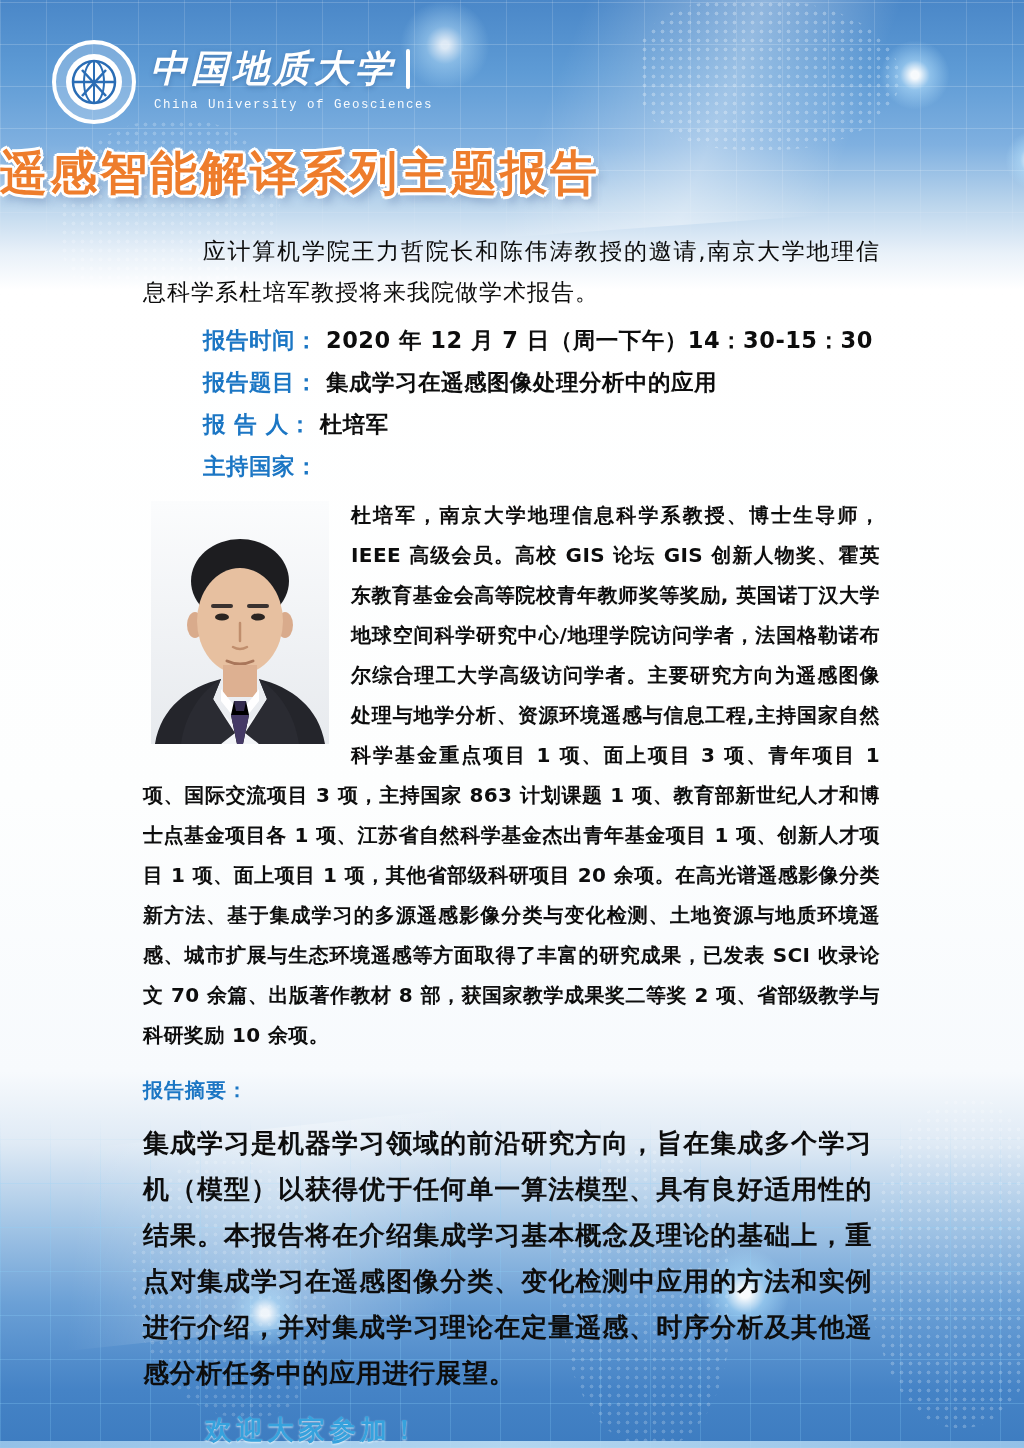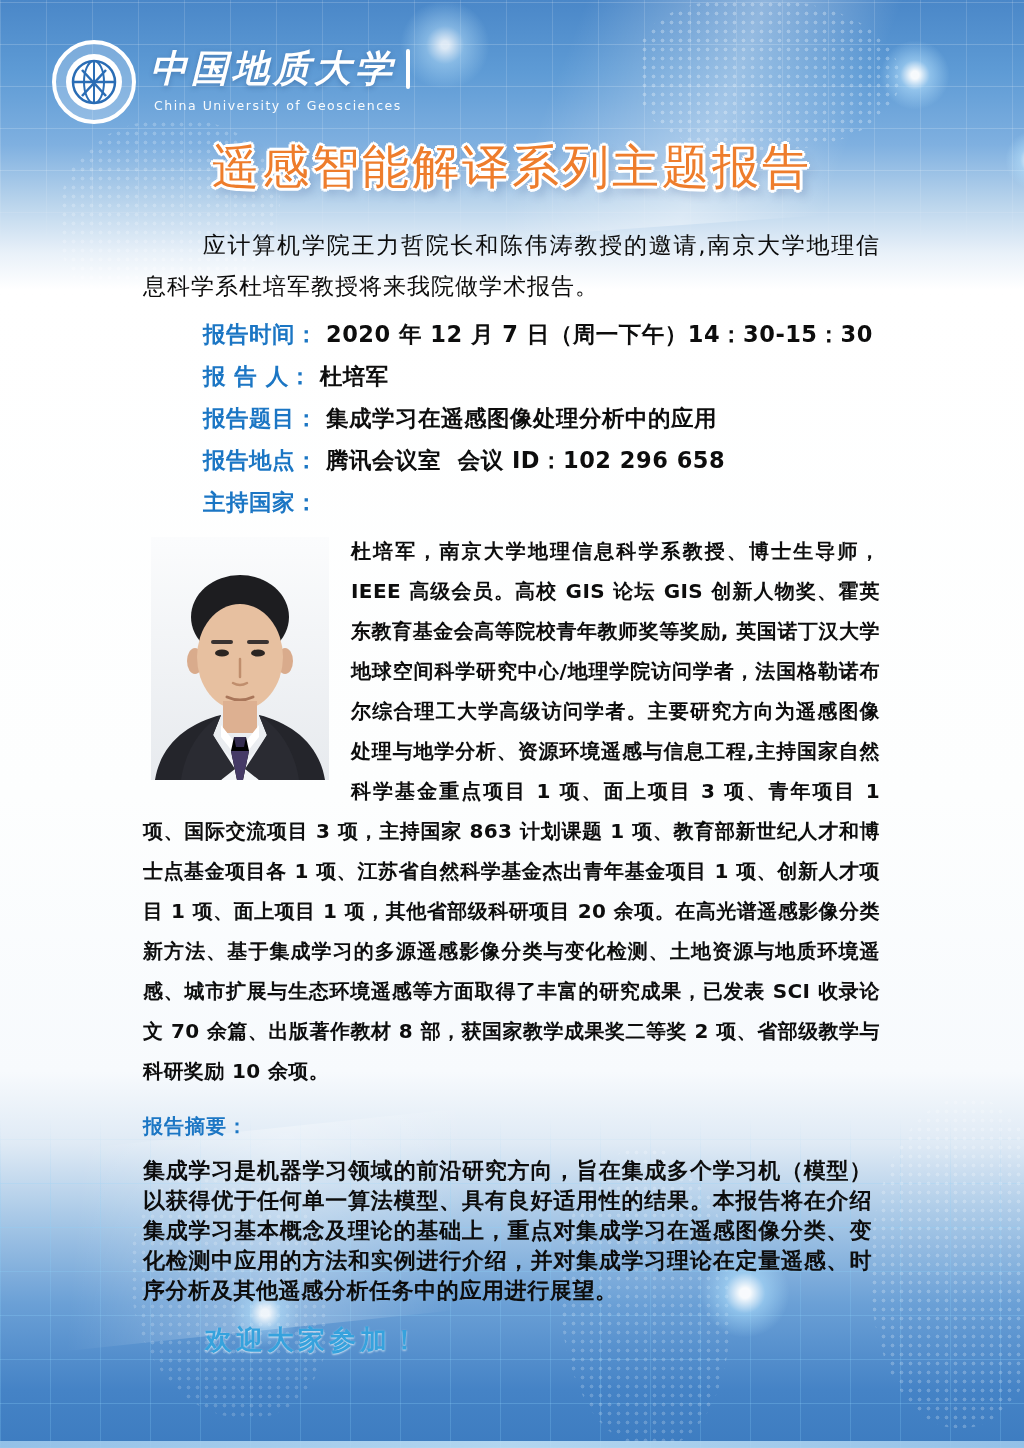--- a/index.html
+++ b/index.html
@@ -65,48 +65,48 @@
   .dots-d{bottom:30px;left:130px;width:200px;height:260px;border-radius:45% 55% 40% 60%;opacity:.35;}
   .dots-e{bottom:0px;left:560px;width:170px;height:300px;border-radius:50% 50% 45% 55%;opacity:.4;}
   .dots-f{bottom:20px;left:870px;width:180px;height:330px;border-radius:55% 45% 50% 50%;opacity:.45;}
   .flare-4{bottom:110px;left:700px;width:90px;height:90px;background:radial-gradient(circle, rgba(255,255,255,.95) 0 8%, rgba(180,228,255,.5) 32%, transparent 70%);}
   .flare-5{bottom:100px;left:230px;width:70px;height:70px;background:radial-gradient(circle, rgba(255,255,255,.85) 0 8%, rgba(180,228,255,.4) 32%, transparent 70%);}
   .bottom-strip{left:0;right:0;bottom:0;height:7px;background:linear-gradient(90deg,#9cc8ec,#bfe0f5,#9cc8ec);opacity:.9;}
   
   .content{position:relative;z-index:1;}
   .hdr{display:flex;align-items:flex-start;padding:40px 0 0 52px;height:86px;}
   .logo{width:84px;height:84px;flex:0 0 auto;}
-  .brand{margin:4px 0 0 14px;color:#fff;}
+  .brand{margin:4px 0 0 14px;color:#fff;font-family:Liberation Mono, monospace;}
   .brand-line{display:flex;align-items:center;font-weight:bold;font-size:37px;letter-spacing:4px;
     text-shadow:0 2px 5px rgba(30,70,120,.35);font-style:italic;}
   .brand-divider{display:inline-block;width:4px;height:40px;background:#fff;margin:0 16px 0 10px;border-radius:2px;}
   .brand-en{font-size:12.5px;letter-spacing:1.5px;margin:4px 0 0 4px;font-style:normal;opacity:.95;}
   .title{
-    margin:10px 0 0 0;text-align:center;
-    font-size:47px;font-weight:normal;letter-spacing:3px;
+    margin:16px 0 0 0;
+    font-size:47px;font-weight:bold;letter-spacing:3px;
     color:#ee7d2c;
     text-shadow:
       -2px -2px 0 #fff, 2px -2px 0 #fff, -2px 2px 0 #fff, 2px 2px 0 #fff,
       -3px 0 0 #fff, 3px 0 0 #fff, 0 -3px 0 #fff, 0 3px 0 #fff,
       5px 6px 8px rgba(70,100,150,.45);
   }
   .body-col{margin:0 144px 0 143px;color:#0d0d0d;}
   .intro{
     margin:26px 0 0 0;
     font-size:23px;font-weight:400;line-height:41px;letter-spacing:1px;
     text-indent:2.6em;text-align:justify;
   }
   .info{list-style:none;margin:10px 0 0 0;padding:0 0 0 60px;}
   .info li{display:flex;align-items:baseline;margin-top:13px;font-size:22.5px;font-weight:700;letter-spacing:.5px;line-height:29px;text-align:center;}
   .info .lbl{color:#1b76c4;white-space:pre;flex:0 0 auto;}
   .info .val{color:#0d0d0d;margin-left:8px;white-space:pre;}
   .bio{margin-top:14px;font-size:20px;font-weight:700;line-height:40px;letter-spacing:.4px;text-align:justify;}
   .photo{float:left;width:178px;height:243px;margin:6px 22px 6px 8px;}
   .sec-heading{margin:22px 0 0 0;color:#1b76c4;font-size:20px;font-weight:bold;letter-spacing:1px;}
-  .abstract{margin:16px 8px 0 0;font-size:22px;font-weight:700;line-height:30px;letter-spacing:.6px;text-align:justify;}
+  .abstract{margin:16px 8px 0 0;font-size:26px;font-weight:700;line-height:46px;letter-spacing:.6px;text-align:justify;}
   .welcome{margin:16px 0 0 62px;color:#36a2dd;font-size:27px;font-weight:bold;letter-spacing:4px;
     text-shadow:0 1px 2px rgba(255,255,255,.8);}
   .clearfix::after{content:"";display:block;clear:both;}
 </style>
 </head>
 <body>
 
 <div class="poster">
 
   <div class="bg-layer grid-top"></div>
@@ -152,30 +152,26 @@
     <div class="body-col">
 
       <p class="intro">应计算机学院王力哲院长和陈伟涛教授的邀请,南京大学地理信息科学系杜培军教授将来我院做学术报告。</p>
 
       <ul class="info">
         <li>
           <span class="lbl">报告时间：</span>
           <span class="val">2020 年 12 月 7 日（周一下午）14：30-15：30</span>
         </li>
         <li>
+          <span class="lbl">报告题目：</span>
+          <span class="val">集成学习在遥感图像处理分析中的应用</span>
+        </li>
+        <li>
           <span class="lbl">报 告 人：</span>
           <span class="val">杜培军</span>
-        </li>
-        <li>
-          <span class="lbl">报告题目：</span>
-          <span class="val">集成学习在遥感图像处理分析中的应用</span>
-        </li>
-        <li>
-          <span class="lbl">报告地点：</span>
-          <span class="val">腾讯会议室  会议 ID：102 296 658</span>
         </li>
         <li>
           <span class="lbl">主持国家：</span>
           <span class="val"></span>
         </li>
       </ul>
 
       <div class="bio clearfix">
         <svg class="photo" viewBox="0 0 178 243" aria-hidden="true">
           <defs>

